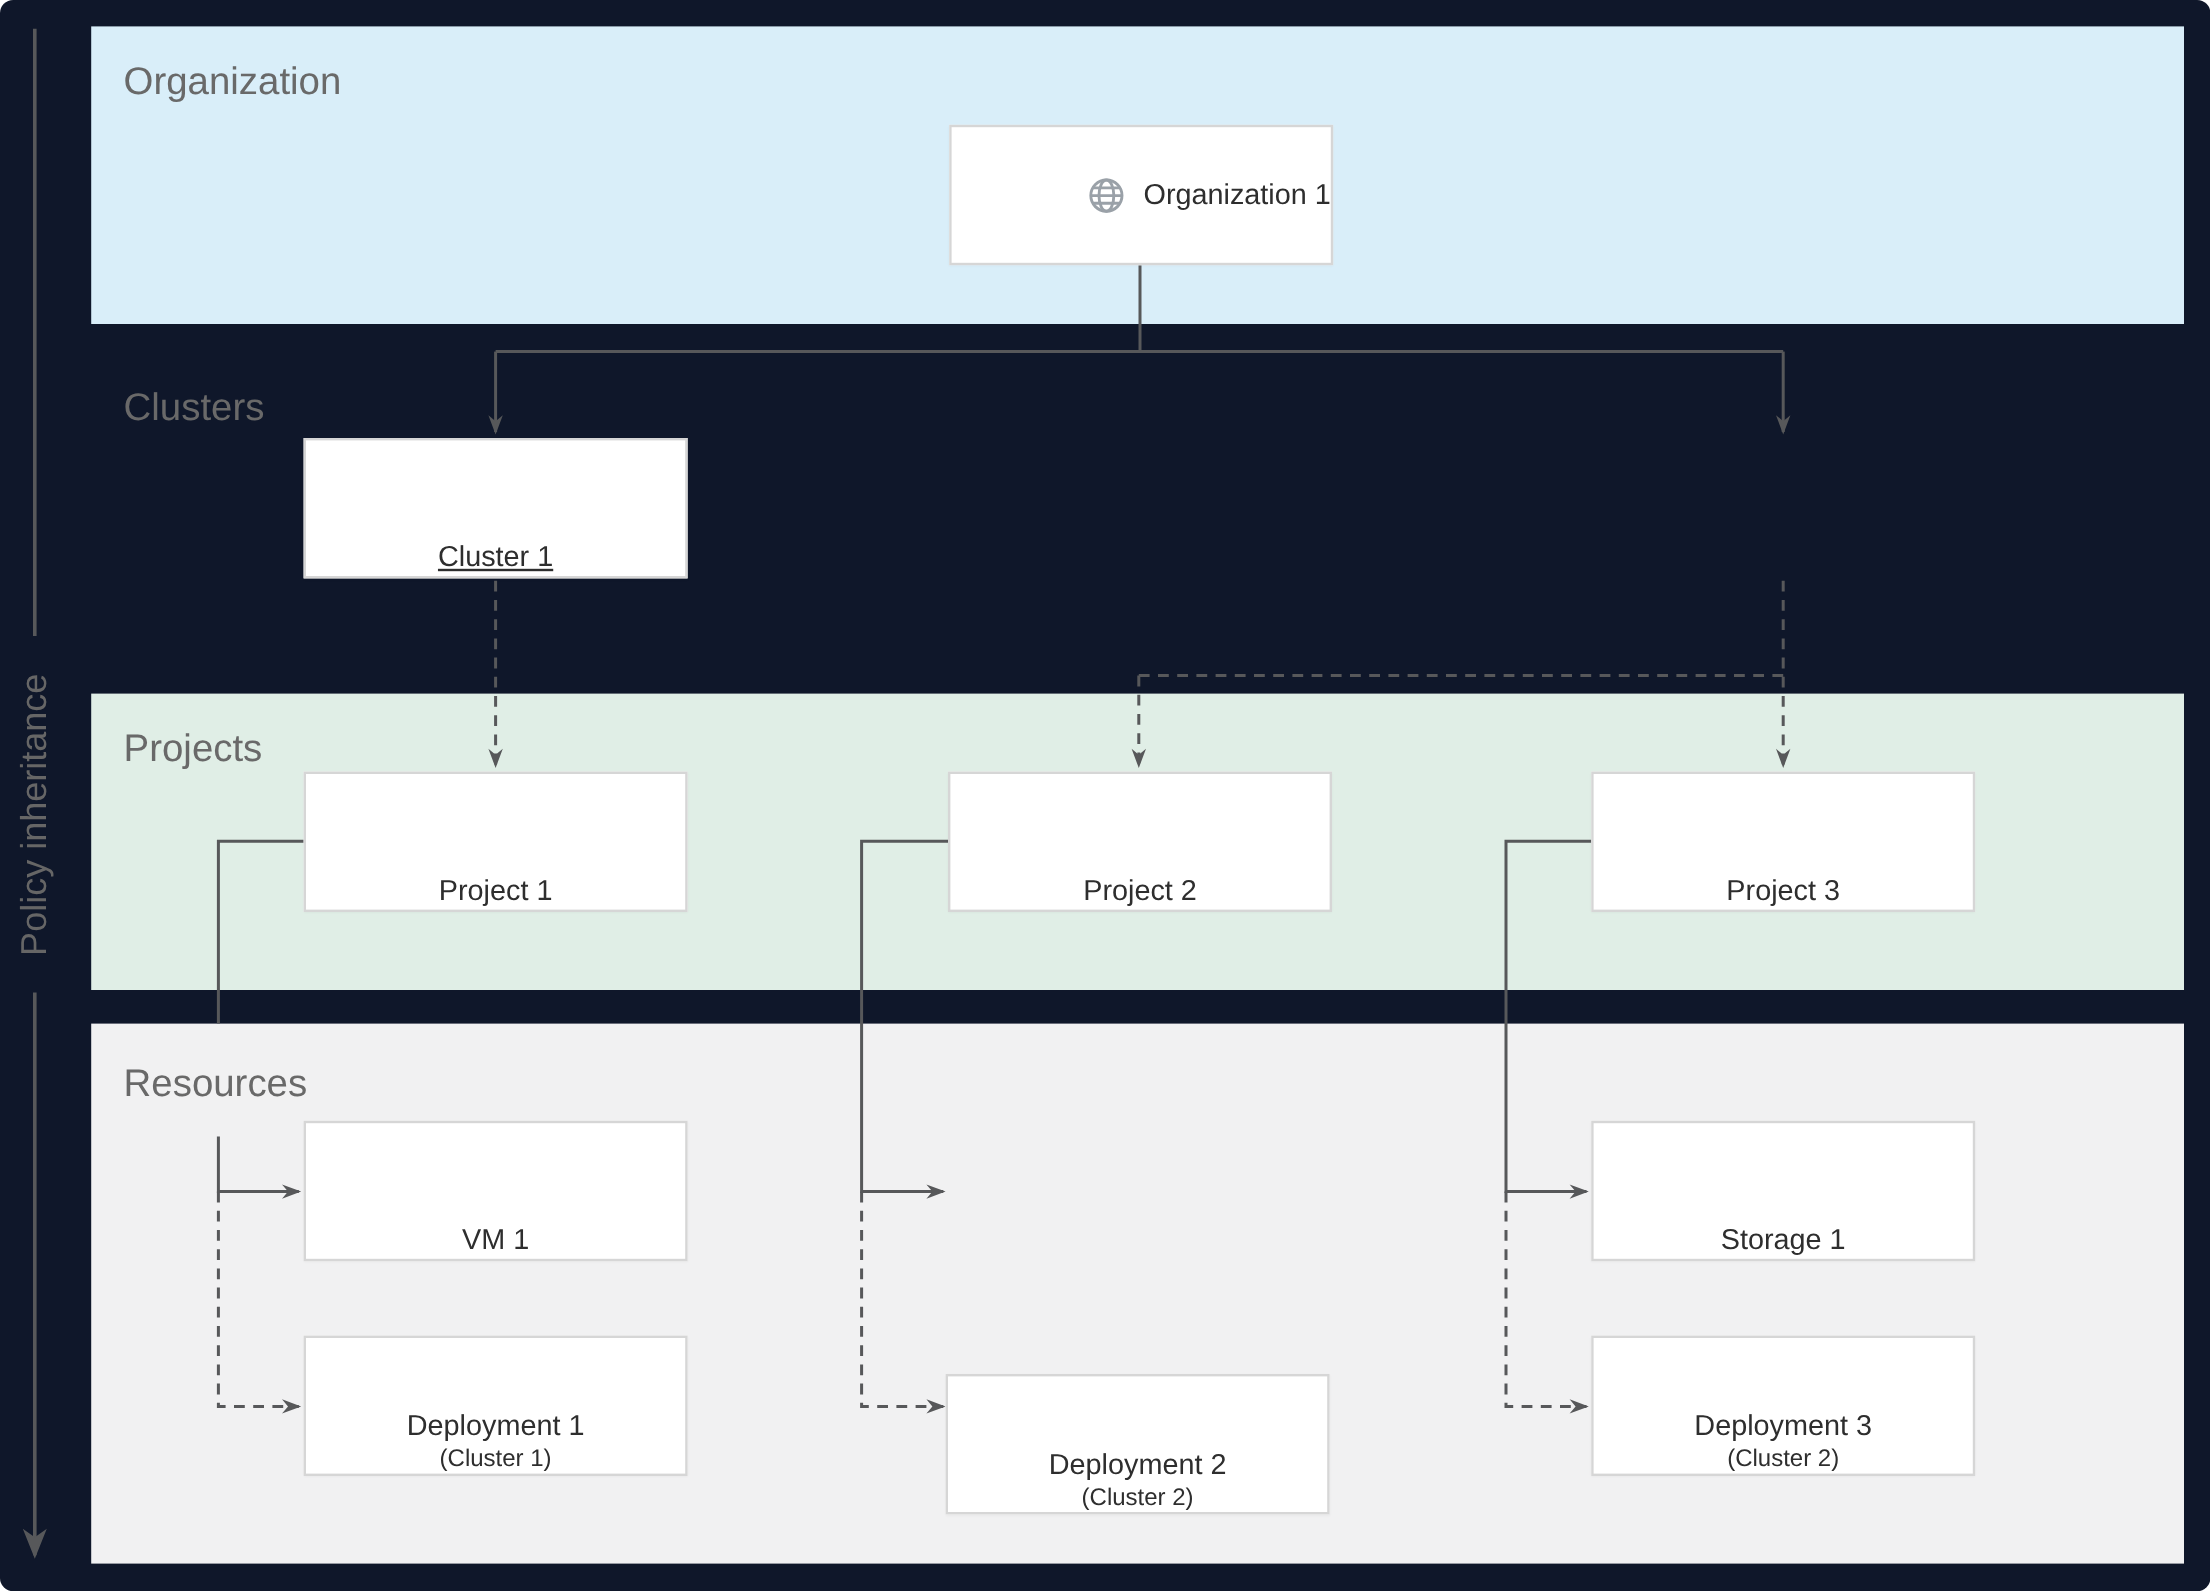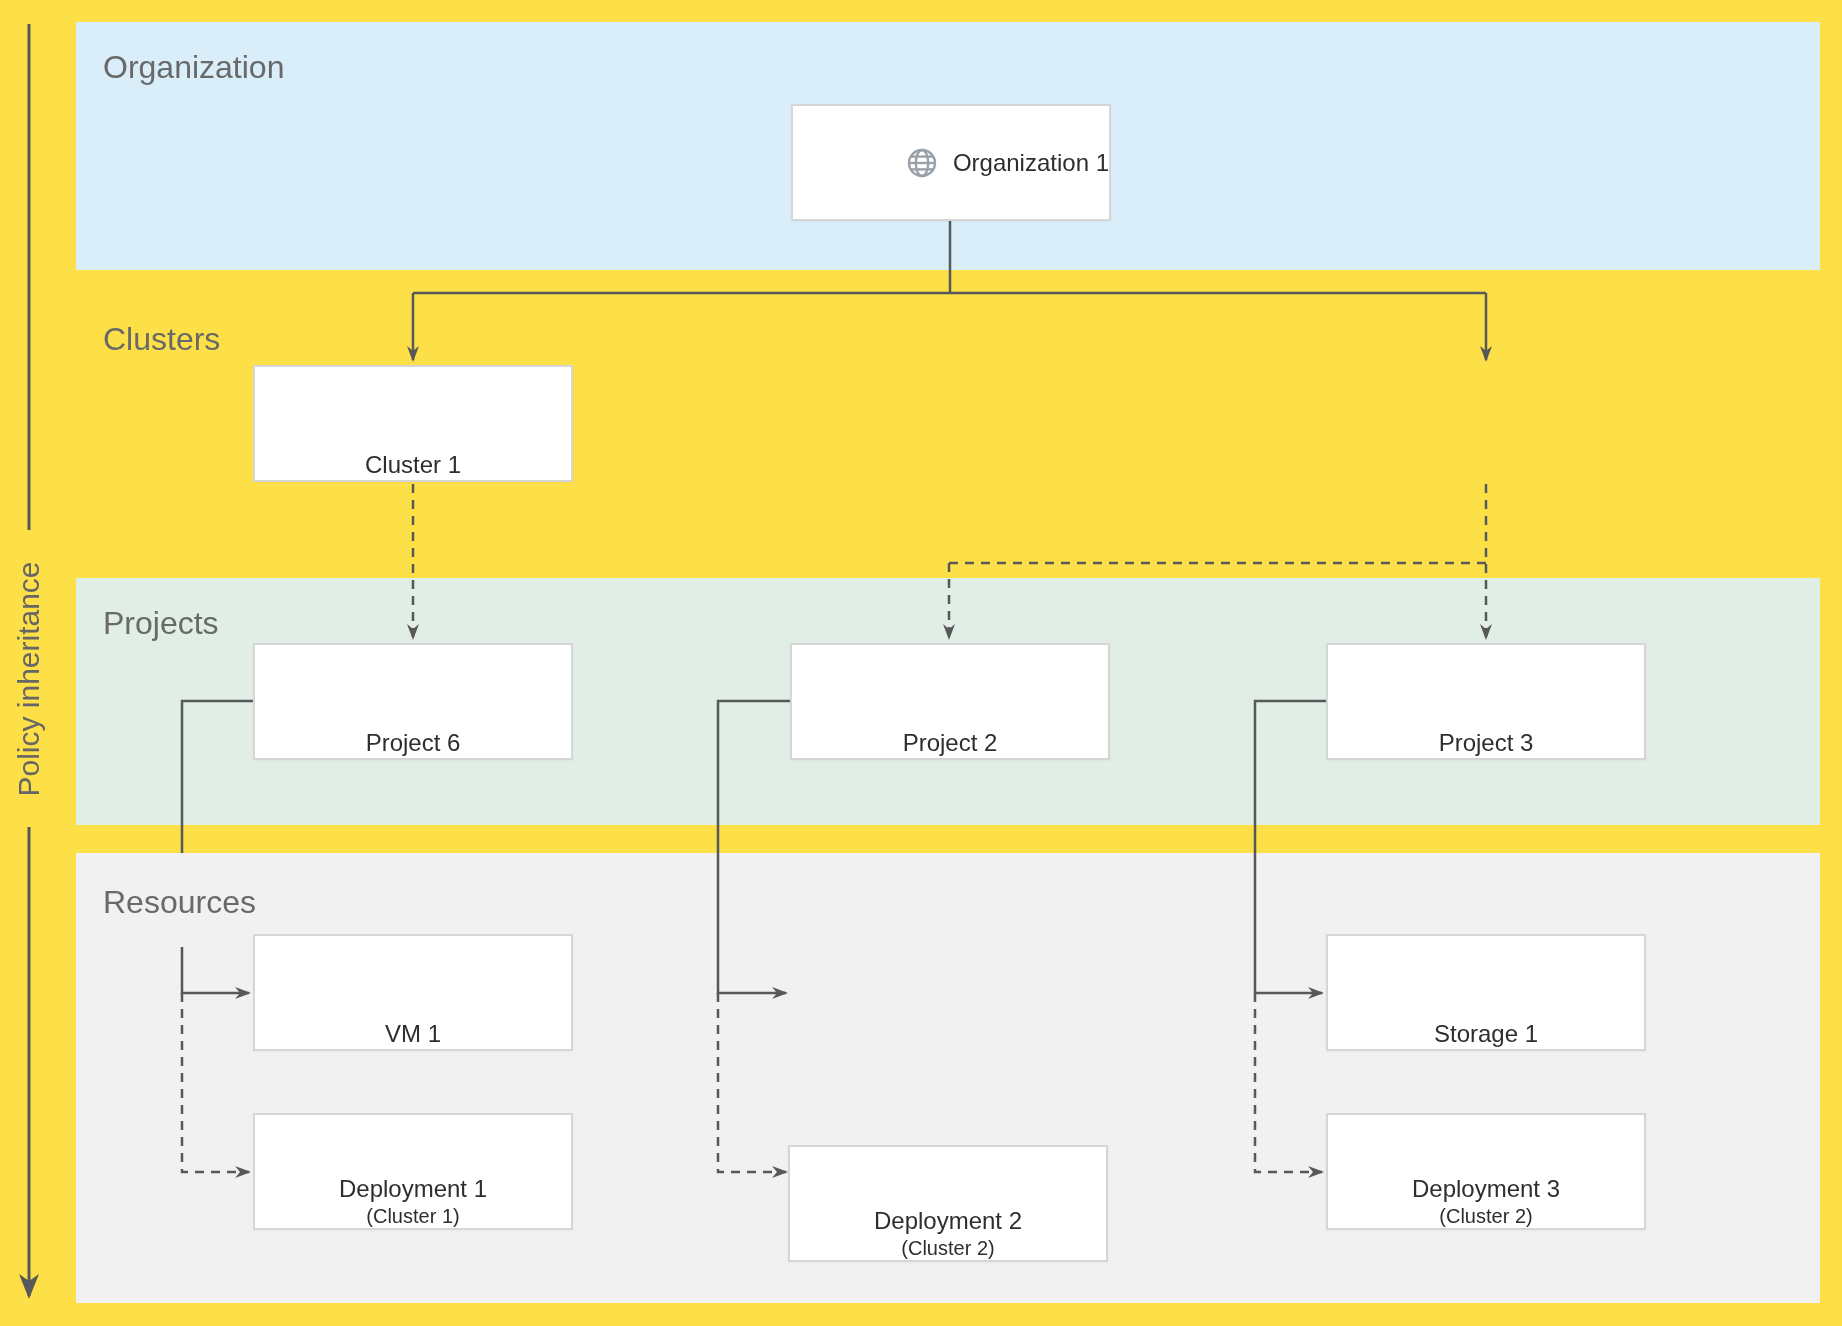--- a/index.html
+++ b/index.html
@@ -1,21 +1,22 @@
 <!DOCTYPE html>
 <html><head>
 <meta charset="utf-8">
 <style>
   html,body{margin:0;padding:0;background:#ffffff;}
   .canvas{
     position:relative;
     width:1842px;height:1326px;
-    background:#fde047;
+    background:#0f172a;
     font-family:"Liberation Sans", sans-serif;
     overflow:hidden;
+    border-radius:11px;
   }
   .band{position:absolute;left:76px;width:1744px;}
   .band-org{top:22px;height:248px;background:#d9eef9;}
   .band-projects{top:578px;height:247px;background:#e0eee6;}
   .band-resources{top:853px;height:450px;background:#f1f1f2;}
   .band-label{
     position:absolute;left:27px;top:28px;
     font-size:32px;line-height:1.1;color:#696969;
   }
   .band-label.standalone{left:103px;top:322px;}
@@ -100,26 +101,26 @@
         <circle cx="16" cy="16" r="13" stroke="#9aa1a8" stroke-width="2.4"></circle>
         <ellipse cx="16" cy="16" rx="6.2" ry="13" stroke="#9aa1a8" stroke-width="2.4"></ellipse>
         <line x1="4.9" y1="9.6" x2="27.1" y2="9.6" stroke="#9aa1a8" stroke-width="2.4"></line>
         <line x1="3" y1="16" x2="29" y2="16" stroke="#9aa1a8" stroke-width="2.4"></line>
         <line x1="4.9" y1="22.4" x2="27.1" y2="22.4" stroke="#9aa1a8" stroke-width="2.4"></line>
       </svg>
     </span>
     <span class="node-label">Organization 1</span>
   </div>
 
-  <div class="node" style="left:253px;top:365px;">
+  <div class="node" style="left:253px;top:365px;text-decoration:underline;">
     <span class="node-label">Cluster 1</span>
   </div>
 
   <div class="node" style="left:253px;top:643px;">
-    <span class="node-label">Project 6</span>
+    <span class="node-label">Project 1</span>
   </div>
   <div class="node" style="left:790px;top:643px;">
     <span class="node-label">Project 2</span>
   </div>
   <div class="node" style="left:1326px;top:643px;">
     <span class="node-label">Project 3</span>
   </div>
 
   <div class="node" style="left:253px;top:934px;">
     <span class="node-label">VM 1</span>

